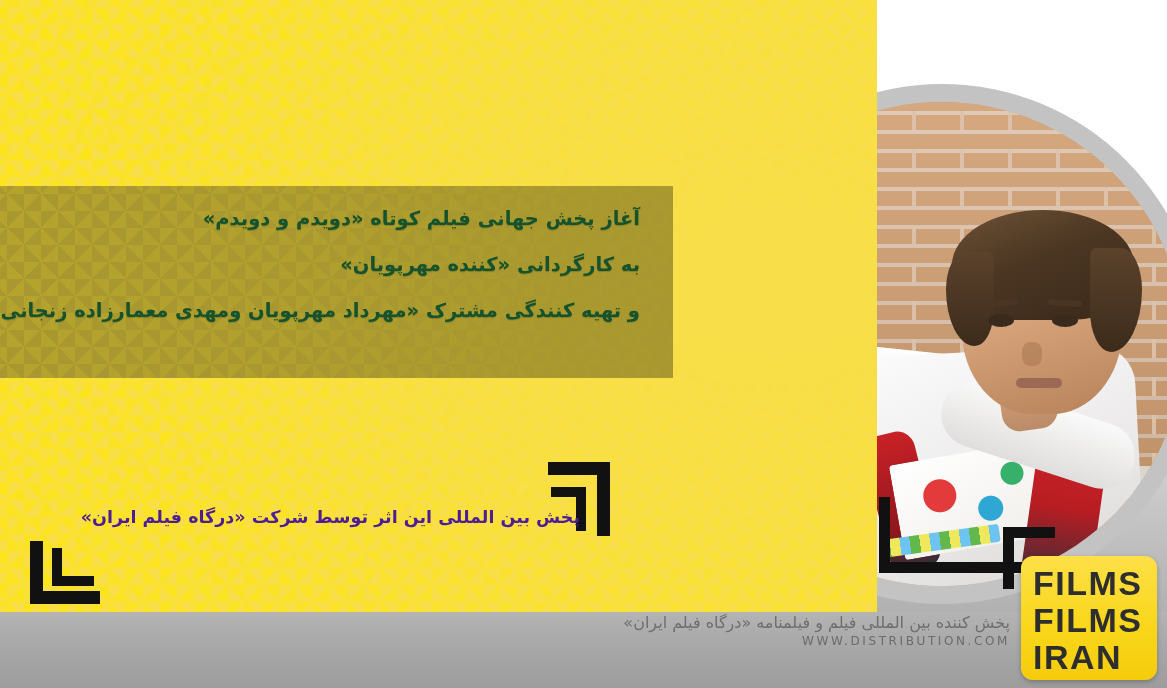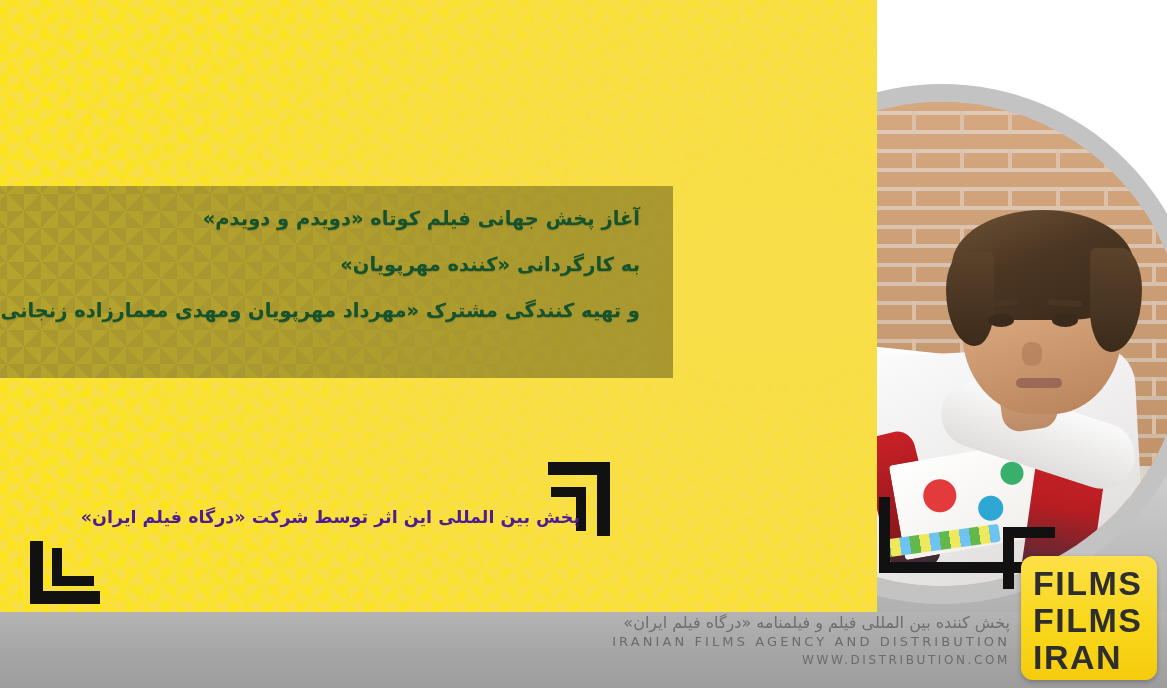--- a/index.html
+++ b/index.html
@@ -347,21 +347,20 @@
   <div class="bk lg-h2"></div>
 
   <div class="subline">
     <span class="ln">پخش بین المللی این اثر توسط شرکت «درگاه فیلم ایران»</span>
   </div>
 
   <div class="bg-gray"></div>
 
   <div class="footer">
     <span class="fa">پخش کننده بین المللی فیلم و فیلمنامه «درگاه فیلم ایران»</span>
-    <span class="en">IRANIAN FILMS AGENCY AND DISTRIBUTION</span>
     <span class="en2">WWW.DISTRIBUTION.COM</span>
   </div>
 
   <div class="logo">
     <span>FILMS</span>
     <span>FILMS</span>
     <span>IRAN</span>
   </div>
 
 </div>

